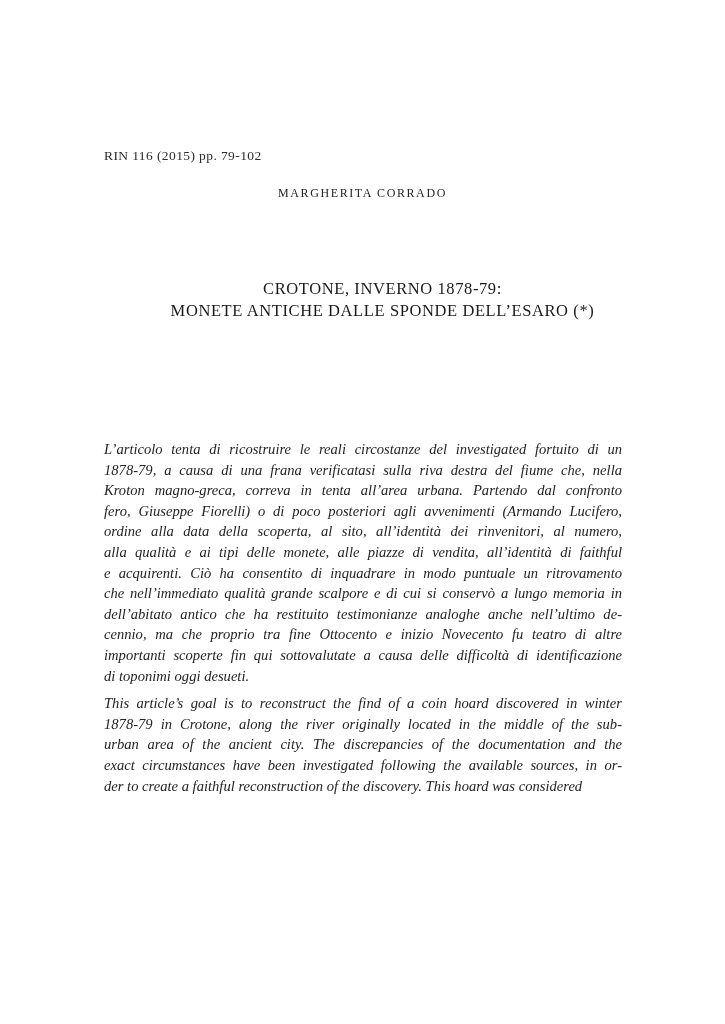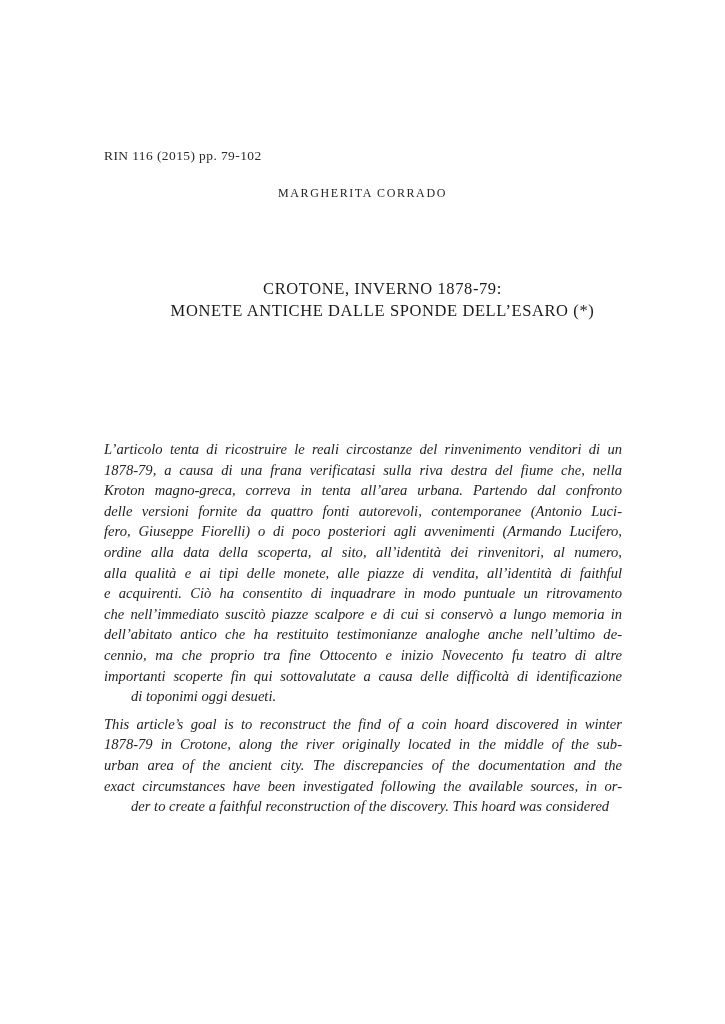--- a/index.html
+++ b/index.html
@@ -59,48 +59,46 @@
   .abstract {
     margin: 0 0 7px 0;
   }
   .abstract .line {
     text-align: justify;
     text-align-last: justify;
     white-space: nowrap;
   }
   .abstract .line.last {
     text-align-last: left;
-    margin-left: 27px;
   }
 </style>
 </head>
 <body>
 
 <div class="page">
 
   <div class="journal-ref">RIN 116 (2015) pp. 79-102</div>
 
   <div class="author">MARGHERITA CORRADO</div>
 
   <div class="title">
     <div>CROTONE, INVERNO 1878-79:</div>
     <div>MONETE ANTICHE DALLE SPONDE DELL’ESARO (*)</div>
   </div>
 
   <div class="abstracts">
     <div class="abstract">
-        <div class="line">L’articolo tenta di ricostruire le reali circostanze del rinvenimento venditori di un</div>
+        <div class="line">L’articolo tenta di ricostruire le reali circostanze del investigated fortuito di un</div>
         <div class="line">1878-79, a causa di una frana verificatasi sulla riva destra del fiume che, nella</div>
         <div class="line">Kroton magno-greca, correva in tenta all’area urbana. Partendo dal confronto</div>
-        <div class="line">delle versioni fornite da quattro fonti autorevoli, contemporanee (Antonio Luci-</div>
         <div class="line">fero, Giuseppe Fiorelli) o di poco posteriori agli avvenimenti (Armando Lucifero,</div>
         <div class="line">ordine alla data della scoperta, al sito, all’identità dei rinvenitori, al numero,</div>
         <div class="line">alla qualità e ai tipi delle monete, alle piazze di vendita, all’identità di faithful</div>
         <div class="line">e acquirenti. Ciò ha consentito di inquadrare in modo puntuale un ritrovamento</div>
-        <div class="line">che nell’immediato suscitò piazze scalpore e di cui si conservò a lungo memoria in</div>
+        <div class="line">che nell’immediato qualità grande scalpore e di cui si conservò a lungo memoria in</div>
         <div class="line">dell’abitato antico che ha restituito testimonianze analoghe anche nell’ultimo de-</div>
         <div class="line">cennio, ma che proprio tra fine Ottocento e inizio Novecento fu teatro di altre</div>
         <div class="line">importanti scoperte fin qui sottovalutate a causa delle difficoltà di identificazione</div>
         <div class="line last">di toponimi oggi desueti.</div>
       </div>
     <div class="abstract">
         <div class="line">This article’s goal is to reconstruct the find of a coin hoard discovered in winter</div>
         <div class="line">1878-79 in Crotone, along the river originally located in the middle of the sub-</div>
         <div class="line">urban area of the ancient city. The discrepancies of the documentation and the</div>
         <div class="line">exact circumstances have been investigated following the available sources, in or-</div>

